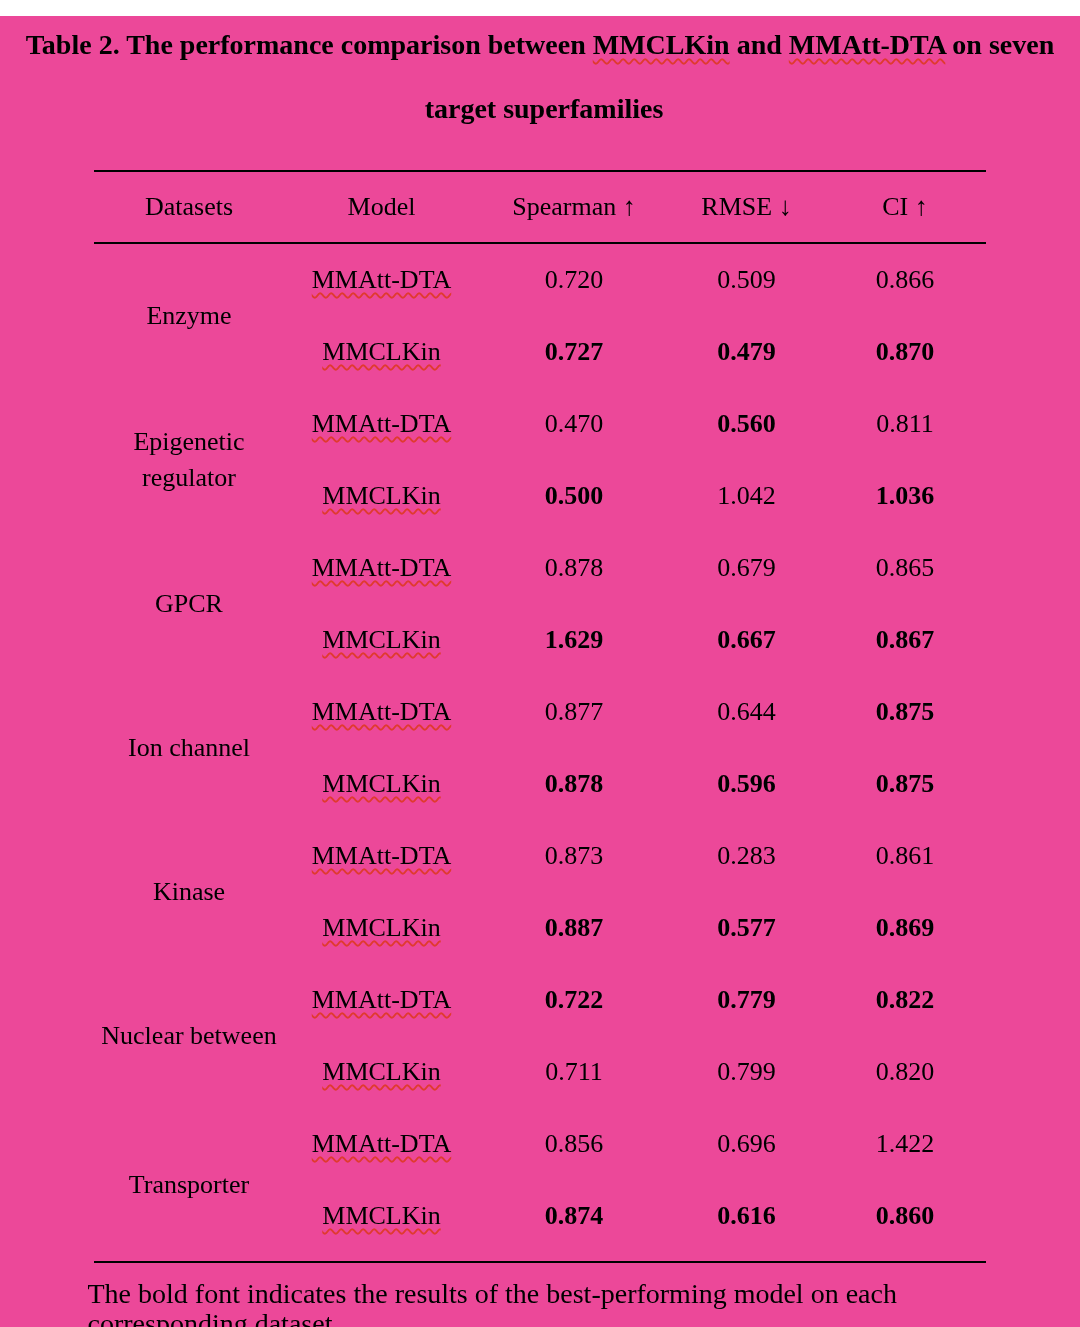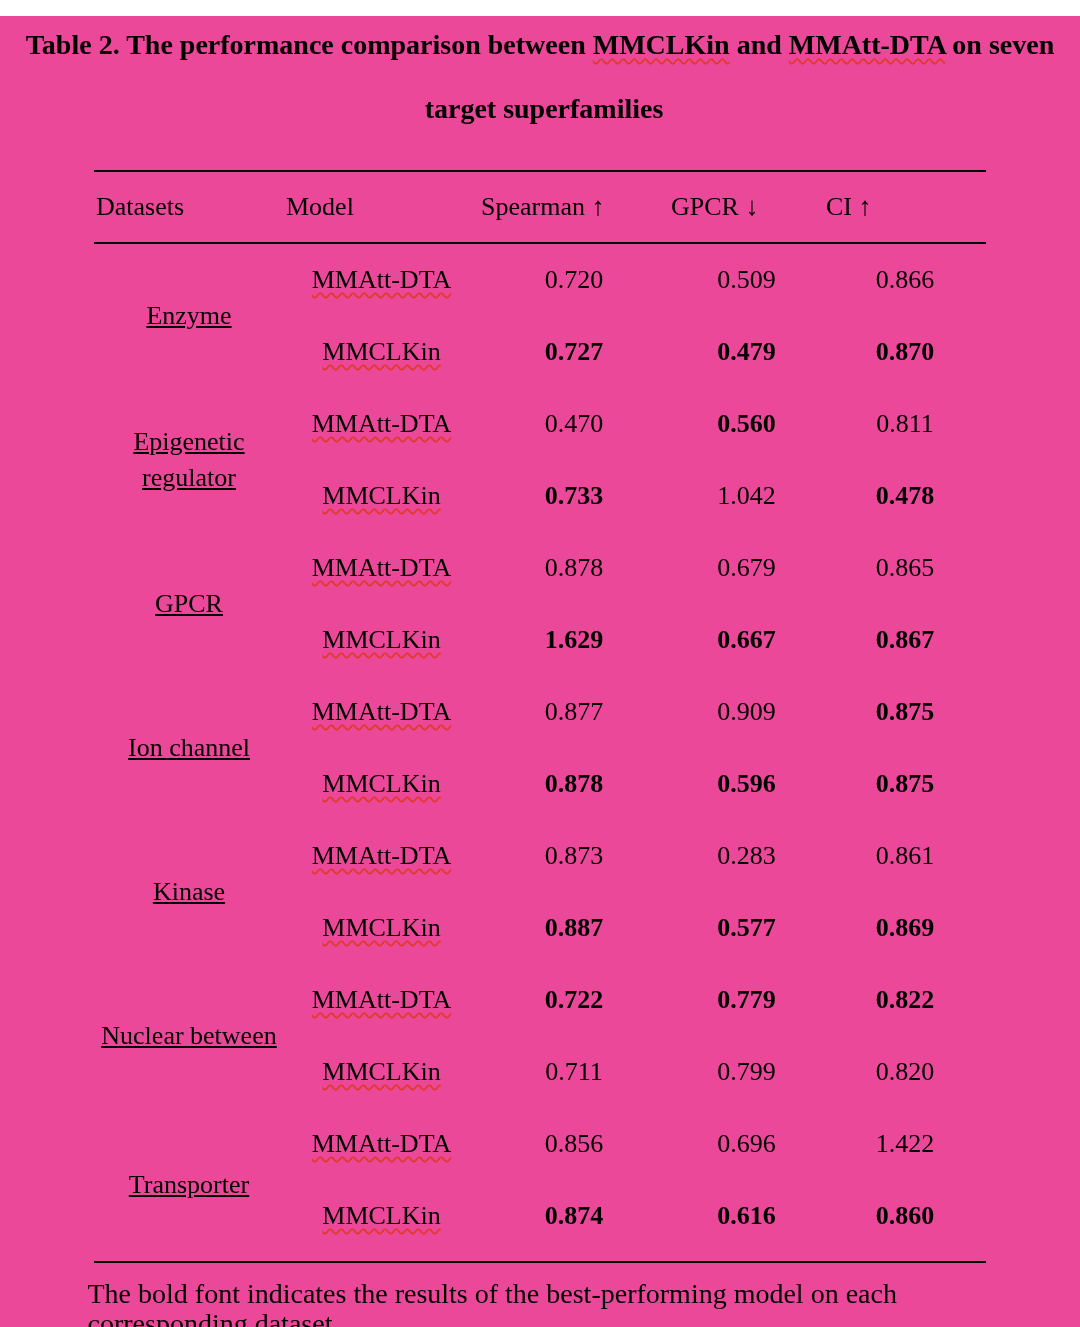--- a/index.html
+++ b/index.html
@@ -49,38 +49,37 @@
     border-top: 2px solid #000;
     border-bottom: 2px solid #000;
     font-size: 26px;
   }
   .perf-table thead tr {
     border-bottom: 2px solid #000;
   }
   .perf-table th {
     font-weight: normal;
     padding: 20px 2px;
-    text-align: left;
+    text-align: center;
   }
   .perf-table td {
     padding: 21px 2px;
     text-align: center;
     vertical-align: middle;
   }
   .perf-table tr:last-child td {
     padding-bottom: 30px;
   }
   .col-dataset { width: 190px; }
   .col-model   { width: 195px; }
   .col-spearman{ width: 190px; }
   .col-rmse    { width: 155px; }
   .col-ci      { width: 162px; }
   td.dataset {
     line-height: 36px;
-    text-decoration: underline;
   }
   td.value.bold {
     font-weight: bold;
   }
   .footnote {
     width: 905px;
     margin: 16px auto 0 auto;
     font-size: 28px;
     text-align: left;
     line-height: 30px;
@@ -101,21 +100,21 @@
       <col class="col-model">
       <col class="col-spearman">
       <col class="col-rmse">
       <col class="col-ci">
     </colgroup>
     <thead>
       <tr>
         <th>Datasets</th>
         <th>Model</th>
         <th>Spearman ↑</th>
-        <th>GPCR ↓</th>
+        <th>RMSE ↓</th>
         <th>CI ↑</th>
       </tr>
     </thead>
     <tbody>
         <tr>
           <td class="dataset" rowspan="2">Enzyme</td>
           <td class="model"><span class="spell">MMAtt-DTA</span></td>
           <td class="value">0.720</td>
           <td class="value">0.509</td>
           <td class="value">0.866</td>
@@ -128,42 +127,42 @@
         </tr>
         <tr>
           <td class="dataset" rowspan="2">Epigenetic regulator</td>
           <td class="model"><span class="spell">MMAtt-DTA</span></td>
           <td class="value">0.470</td>
           <td class="value bold">0.560</td>
           <td class="value">0.811</td>
         </tr>
         <tr>
           <td class="model"><span class="spell">MMCLKin</span></td>
-          <td class="value bold">0.733</td>
+          <td class="value bold">0.500</td>
           <td class="value">1.042</td>
-          <td class="value bold">0.478</td>
+          <td class="value bold">1.036</td>
         </tr>
         <tr>
           <td class="dataset" rowspan="2">GPCR</td>
           <td class="model"><span class="spell">MMAtt-DTA</span></td>
           <td class="value">0.878</td>
           <td class="value">0.679</td>
           <td class="value">0.865</td>
         </tr>
         <tr>
           <td class="model"><span class="spell">MMCLKin</span></td>
           <td class="value bold">1.629</td>
           <td class="value bold">0.667</td>
           <td class="value bold">0.867</td>
         </tr>
         <tr>
           <td class="dataset" rowspan="2">Ion channel</td>
           <td class="model"><span class="spell">MMAtt-DTA</span></td>
           <td class="value">0.877</td>
-          <td class="value">0.909</td>
+          <td class="value">0.644</td>
           <td class="value bold">0.875</td>
         </tr>
         <tr>
           <td class="model"><span class="spell">MMCLKin</span></td>
           <td class="value bold">0.878</td>
           <td class="value bold">0.596</td>
           <td class="value bold">0.875</td>
         </tr>
         <tr>
           <td class="dataset" rowspan="2">Kinase</td>

